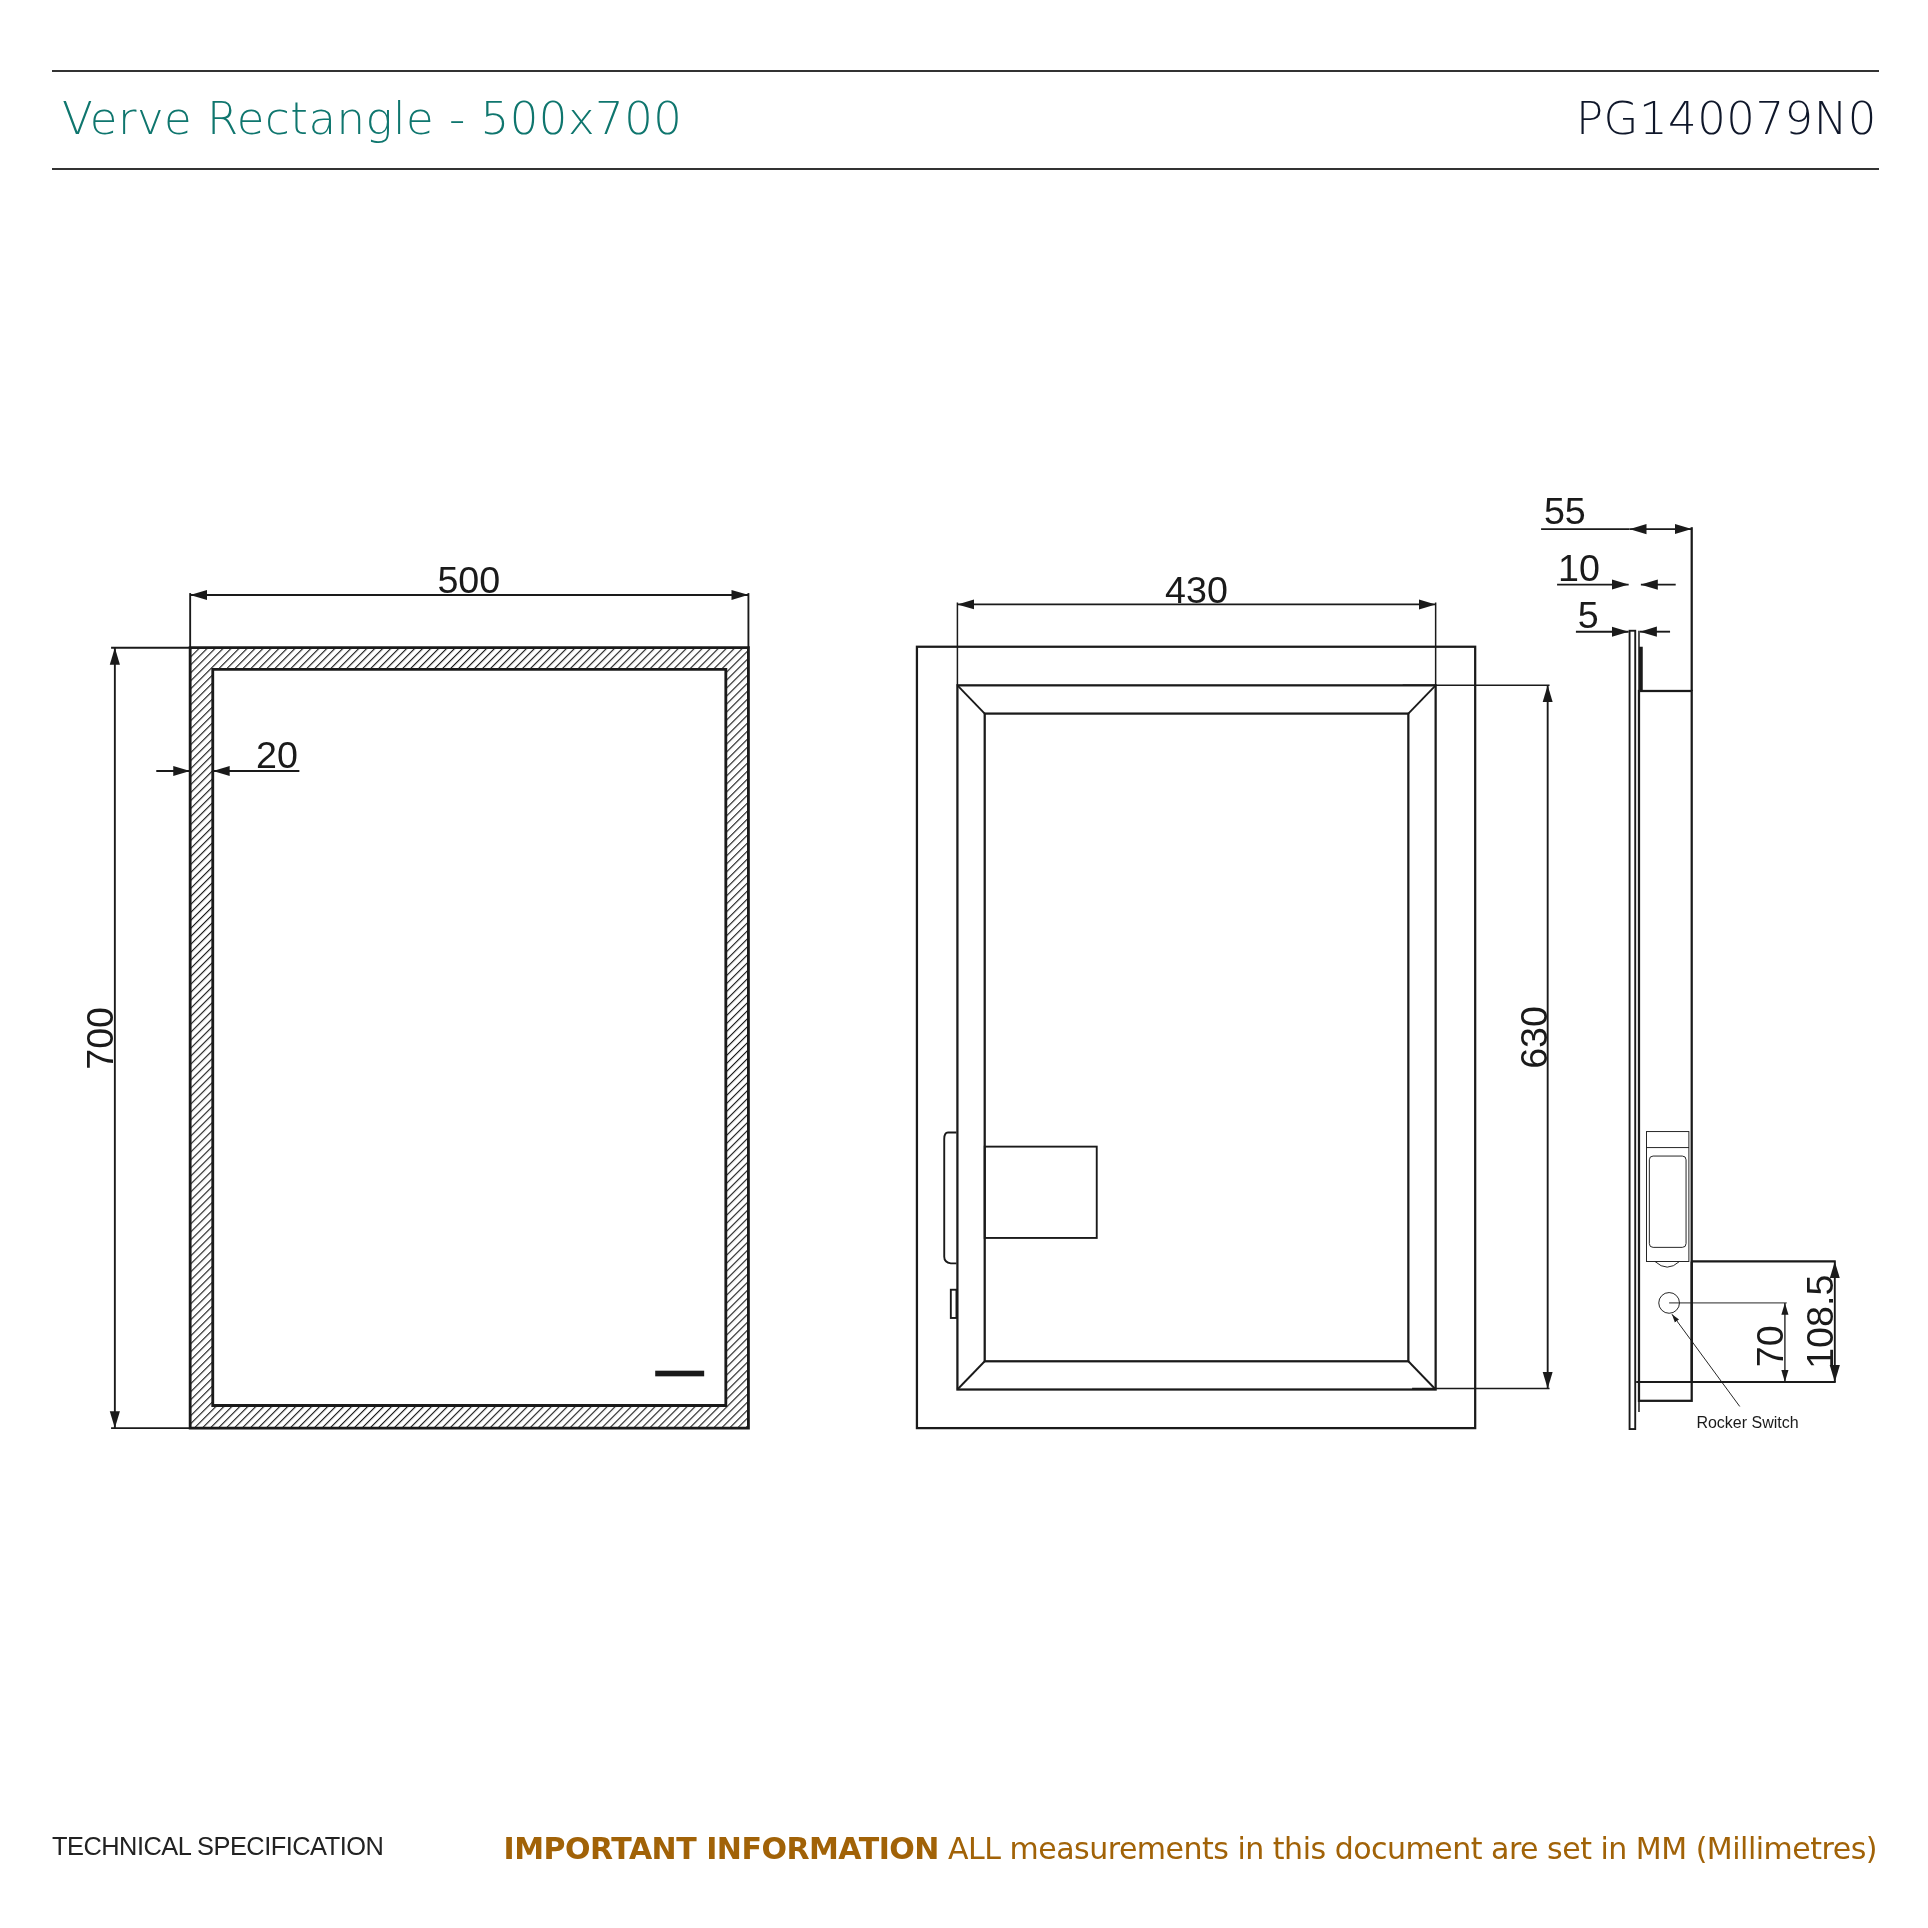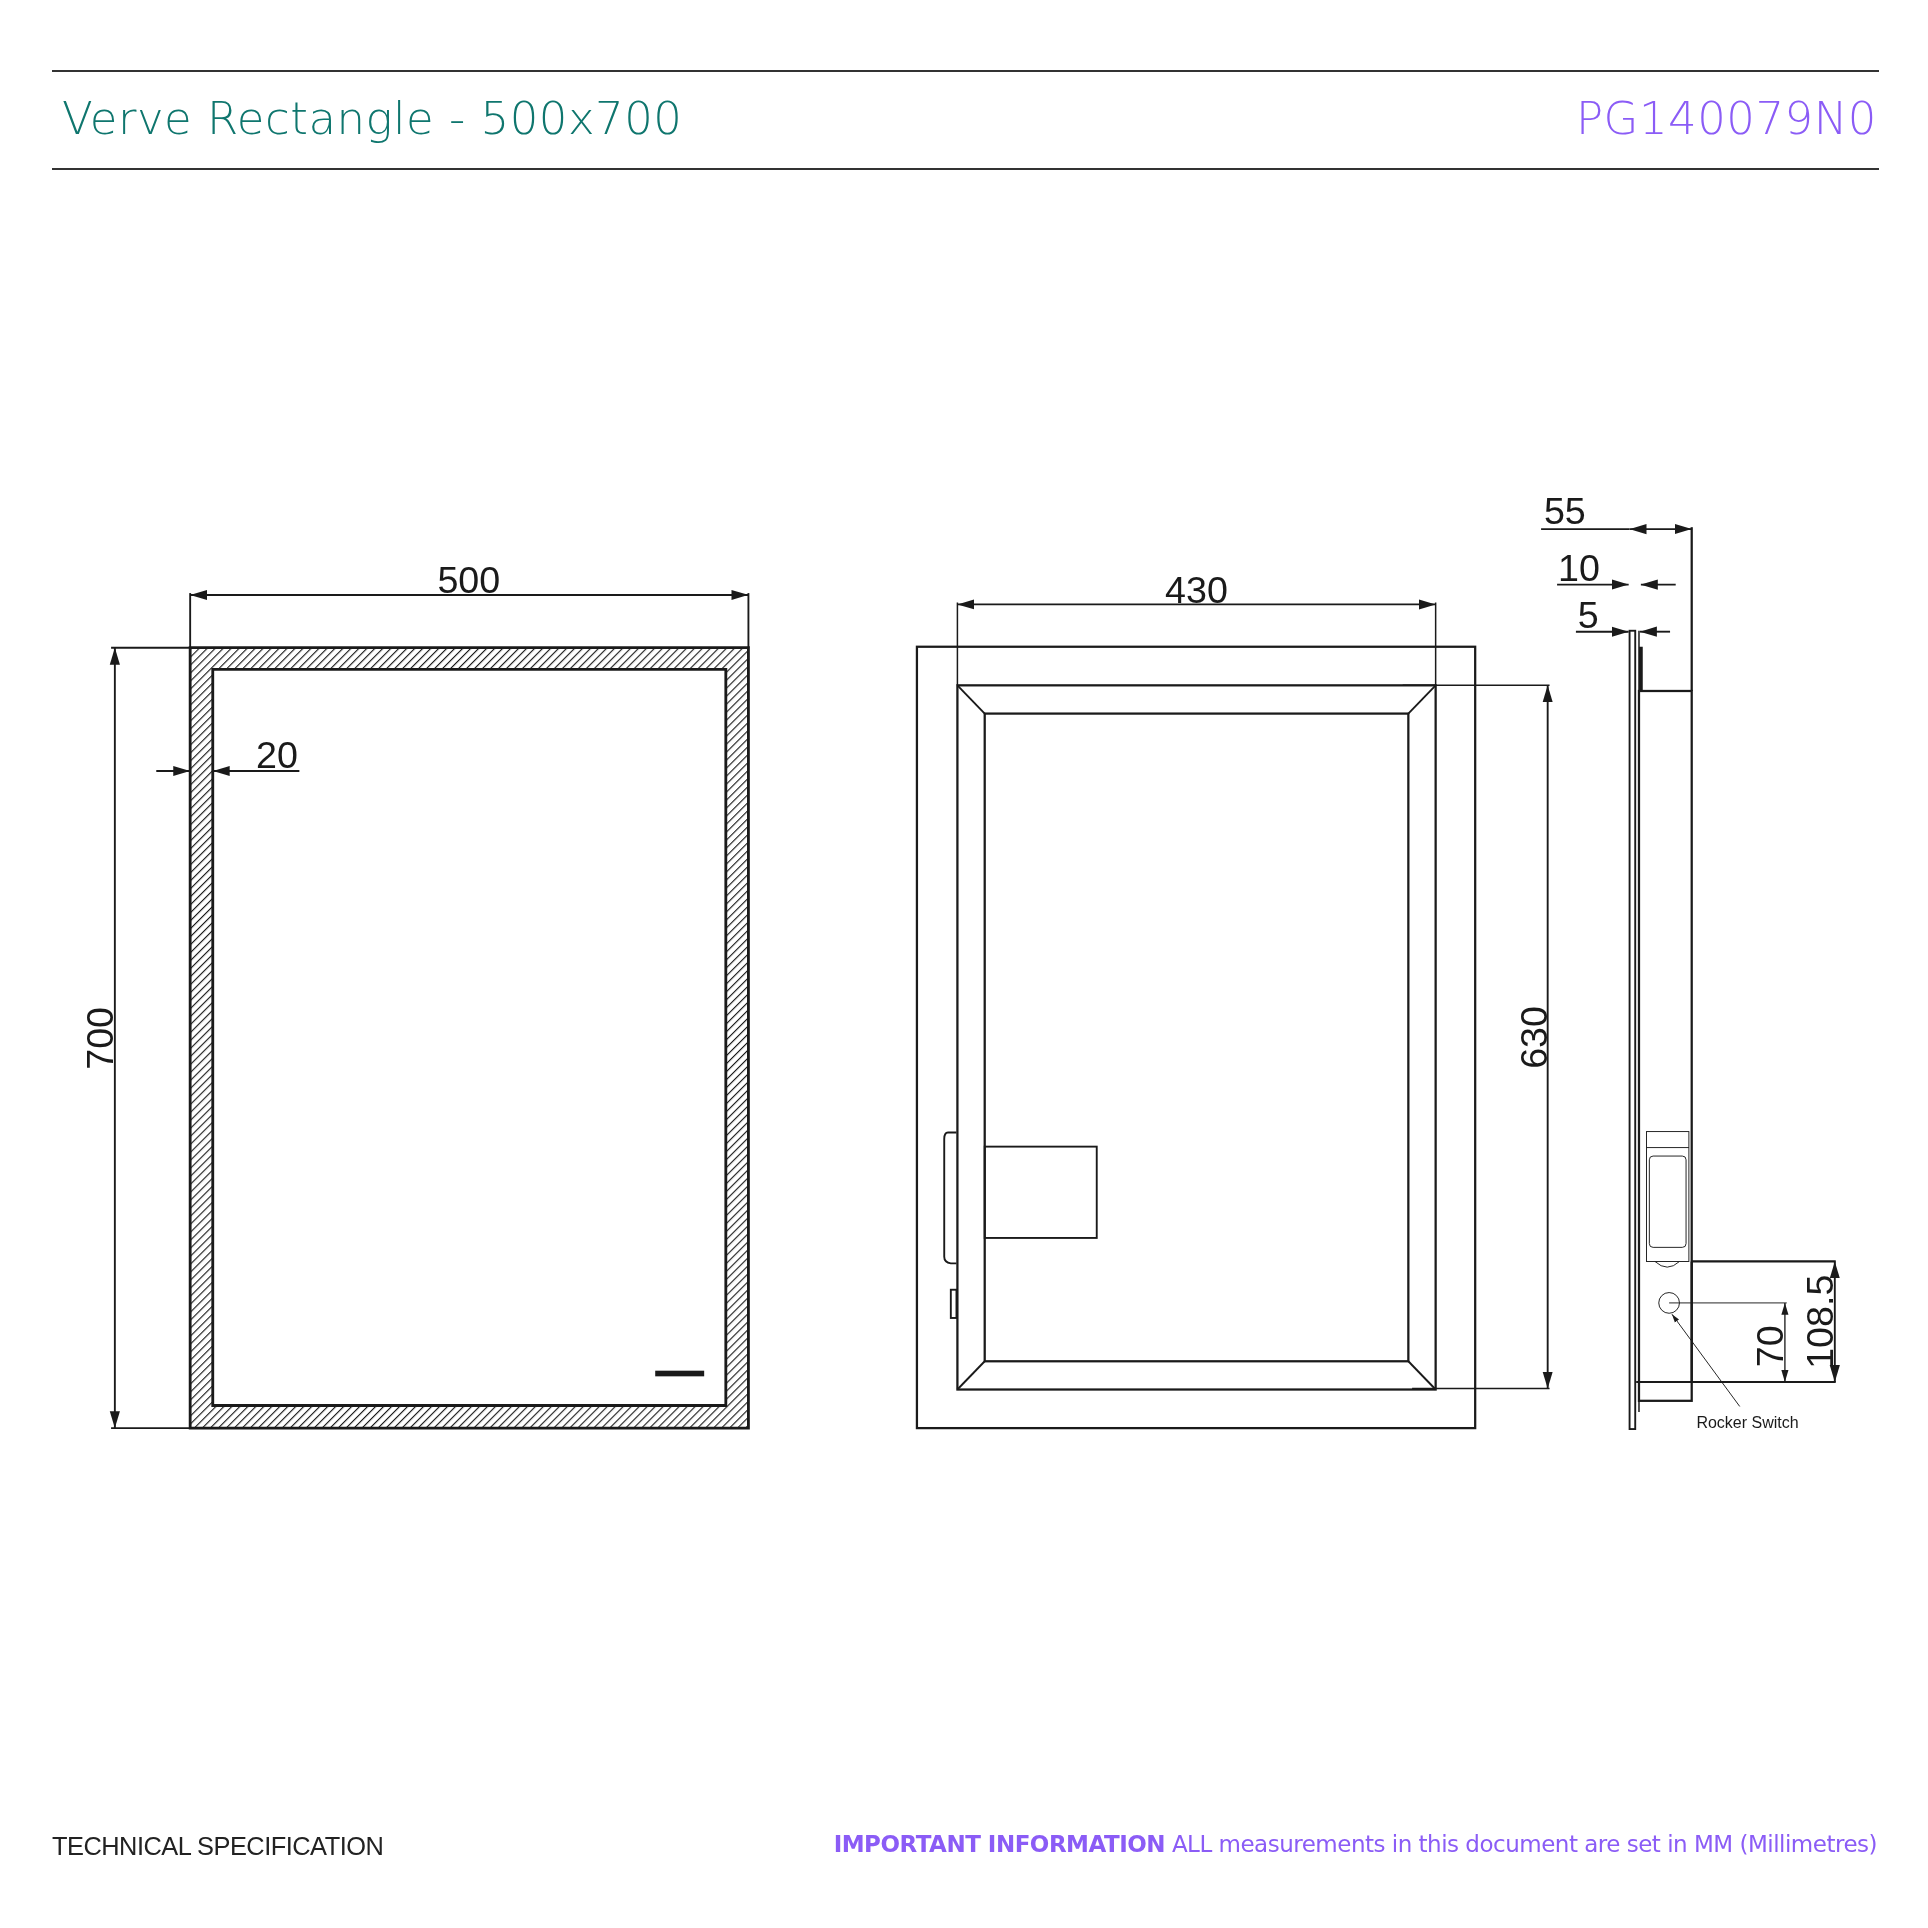--- a/index.html
+++ b/index.html
@@ -4,24 +4,24 @@
   <style>
     html, body { margin: 0; padding: 0; background: #ffffff; }
     body { width: 1928px; height: 1928px; position: relative; overflow: hidden;
            font-family: "Liberation Sans", sans-serif; color: #111; }
     .rule { position: absolute; left: 52px; width: 1827px; height: 1.9px; background: #333; }
     .rule.top { top: 70px; }
     .rule.bottom { top: 168px; }
     .title { position: absolute; left: 62px; top: 92px; font-size: 45px; font-family: "DejaVu Sans", sans-serif;
              font-weight: 300; letter-spacing: 0.5px; color: #0f766e; }
     .code { position: absolute; right: 51px; top: 92px; font-size: 45px; font-family: "DejaVu Sans", sans-serif;
-            font-weight: 300; letter-spacing: 0.5px; color: #8b5cf6; }
+            font-weight: 300; letter-spacing: 0.5px; color: #0f172a; }
     .footer-left { position: absolute; left: 52px; top: 1832px; font-size: 25.4px; color: #222;
                    font-family: Liberation Sans, sans-serif; letter-spacing: -0.5px; }
-    .footer-right { position: absolute; right: 51px; top: 1831px; font-size: 23px; color: #8b5cf6;
+    .footer-right { position: absolute; right: 51px; top: 1831px; font-size: 30px; color: #a16207;
                     font-family: "DejaVu Sans", sans-serif; letter-spacing: -0.5px; }
     .footer-right .strong { font-weight: bold; }
     svg.drawing { position: absolute; left: 0; top: 0; width: 1928px; height: 1928px; }
     .dimtext { font-family: "Liberation Sans", sans-serif; font-size: 40px; fill: #1a1a1a; }
     .smalltext { font-family: "Liberation Sans", sans-serif; font-size: 17px; fill: #1a1a1a; }
     .ln { stroke: #1a1a1a; fill: none; }
   </style>
 </head>
 <body>
 

